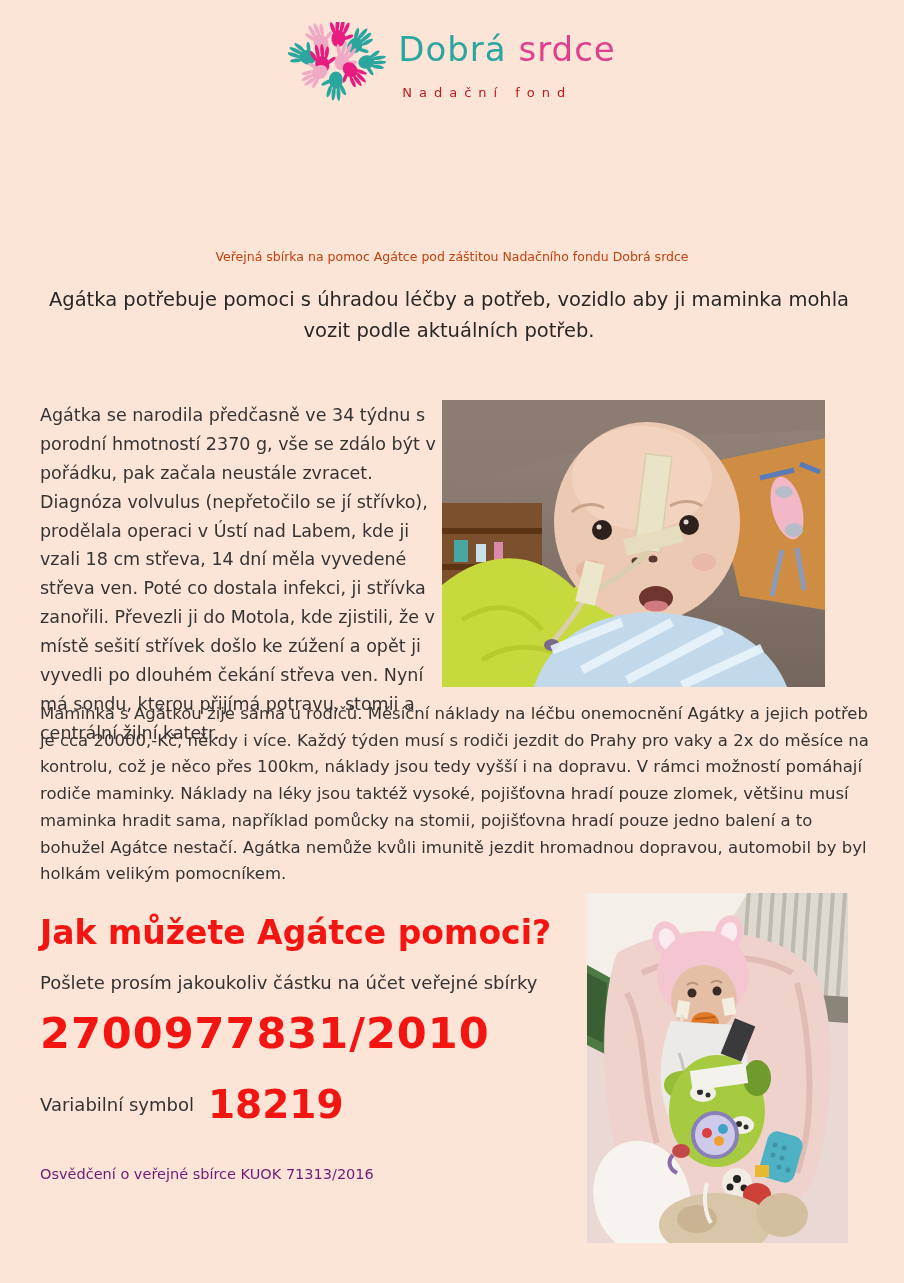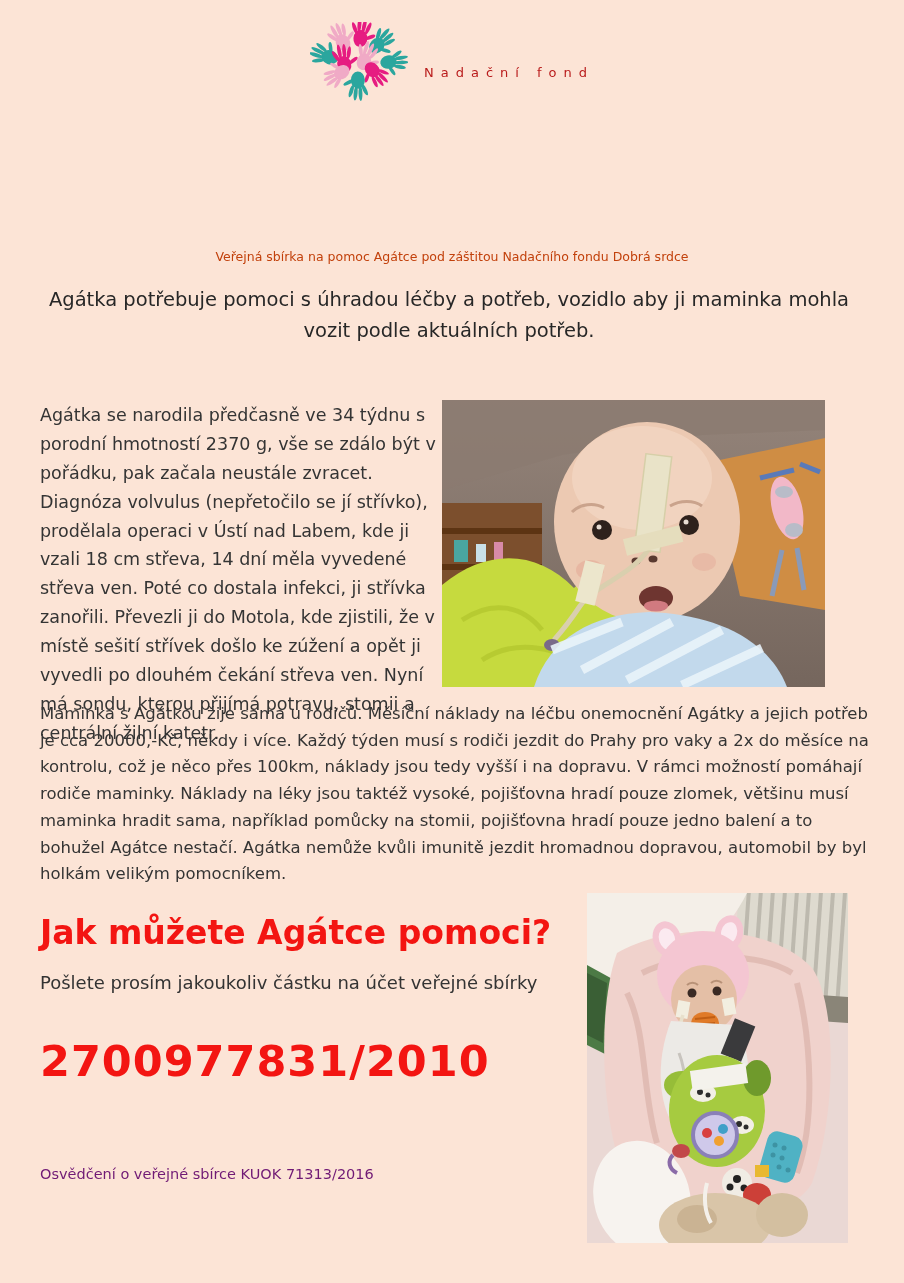--- a/index.html
+++ b/index.html
@@ -33,21 +33,21 @@
   .photo1 { position:absolute; top:400px; left:442px; width:383px; height:287px; }
   .photo1 svg, .photo2 svg { width:100%; height:100%; display:block; }
   .story-full { position:absolute; top:701px; left:40px; width:832px;
     font-size:16.5px; line-height:1.62; color:#343434; }
   
   .donate-heading { position:absolute; top:913px; left:40px;
     font-size:33px; font-weight:bold; color:#f31512; }
   .donate-instruction { position:absolute; top:972px; left:40px;
     font-size:18px; color:#333333; }
   .account-number { position:absolute; top:1008px; left:40px;
-    font-size:43px; font-weight:bold; color:#f31512; letter-spacing:1px;margin-top:28px; }
+    font-size:43px; font-weight:bold; color:#f31512; letter-spacing:1px; }
   .vs-row { position:absolute; top:1082px; left:40px;
     display:flex; align-items:center; gap:14px; }
   .vs-label { font-size:18px; color:#333333; }
   .vs-number { font-size:39px; font-weight:bold; color:#f31512; }
   .thanks { position:absolute; top:1141px; left:40px;
     font-size:31px; font-weight:bold; color:#f31512; }
   .footer-line1 { position:absolute; top:1199px; left:40px;
     font-size:14.5px; color:#4e403a; }
   .footer-line2 { position:absolute; top:1166px; left:40px;
     font-size:14.5px; color:#701a75; }
@@ -77,20 +77,24 @@
         <use href="#hand" fill="#2ba69e" transform="translate(13 36) rotate(-72) scale(1.15)"></use>
         <use href="#hand" fill="#2ba69e" transform="translate(87 42) rotate(80) scale(1.1)"></use>
         <use href="#hand" fill="#e61c81" transform="translate(33 40) rotate(-12) scale(1.15)"></use>
         <use href="#hand" fill="#f0aac6" transform="translate(57 37) rotate(18) scale(1.15)"></use>
         <use href="#hand" fill="#f0aac6" transform="translate(27 57) rotate(-125) scale(1.1)"></use>
         <use href="#hand" fill="#e61c81" transform="translate(68 55) rotate(135) scale(1.1)"></use>
         <use href="#hand" fill="#2ba69e" transform="translate(49 68) rotate(178) scale(1.15)"></use>
       </svg>
     </div>
     <div class="logo-text">
+      <div class="logo-name">
+        <span class="teal">Dobrá</span>
+        <span class="pink">srdce</span>
+      </div>
       <div class="logo-tagline">Nadační fond</div>
     </div>
   </div>
 
   <div class="subtitle">Veřejná sbírka na pomoc Agátce pod záštitou Nadačního fondu Dobrá srdce</div>
   <p class="intro">Agátka potřebuje pomoci s úhradou léčby a potřeb, vozidlo aby ji maminka mohla vozit podle aktuálních potřeb.</p>
 
   <p class="story-left">Agátka se narodila předčasně ve 34 týdnu s porodní hmotností 2370 g, vše se zdálo být v pořádku, pak začala neustále zvracet. Diagnóza volvulus (nepřetočilo se jí střívko), prodělala operaci v Ústí nad Labem, kde ji vzali 18 cm střeva, 14 dní měla vyvedené střeva ven. Poté co dostala infekci, ji střívka zanořili. Převezli ji do Motola, kde zjistili, že v místě sešití střívek došlo ke zúžení a opět ji vyvedli po dlouhém čekání střeva ven. Nyní má sondu, kterou přijímá potravu,  stomii a centrální žilní katetr.</p>
 
   <div class="photo1">
@@ -156,20 +160,24 @@
         <path d="M110,250 L180,222 M140,270 L230,222 M185,280 L280,230 M240,285 L320,248" stroke="#e9f3f9" stroke-width="9" fill="none" opacity=".9"></path>
       </g>
     </svg>
   </div>
 
   <p class="story-full">Maminka s Agátkou žije sama u rodičů. Měsíční náklady na léčbu onemocnění Agátky a jejich potřeb je cca 20000,-Kč, někdy i více. Každý týden musí s rodiči jezdit do Prahy pro vaky a 2x do měsíce na kontrolu, což je něco přes 100km, náklady jsou tedy vyšší i na dopravu. V rámci možností pomáhají rodiče maminky. Náklady na léky jsou taktéž vysoké, pojišťovna hradí pouze zlomek, většinu musí maminka hradit sama, například pomůcky na stomii, pojišťovna hradí pouze jedno balení a to bohužel Agátce nestačí. Agátka nemůže kvůli imunitě jezdit hromadnou dopravou, automobil by byl holkám velikým pomocníkem.</p>
 
   <h2 class="donate-heading">Jak můžete Agátce pomoci?</h2>
   <div class="donate-instruction">Pošlete prosím jakoukoliv částku na účet veřejné sbírky</div>
   <div class="account-number">2700977831/2010</div>
+  <div class="vs-row">
+    <span class="vs-label">Variabilní symbol</span>
+    <span class="vs-number">18219</span>
+  </div>
   <div class="footer-line2">Osvědčení o veřejné sbírce KUOK 71313/2016</div>
 
   <div class="photo2">
     <svg viewBox="0 0 261 350" preserveAspectRatio="none" aria-hidden="true">
       <rect x="0" y="0" width="261" height="350" fill="#ead8d4"></rect>
       <g transform="rotate(4 205 55)">
         <rect x="148" y="-10" width="120" height="120" fill="#dedacf"></rect>
         <g stroke="#bdb9ae" stroke-width="4">
           <line x1="158" y1="-10" x2="158" y2="108"></line>
             <line x1="170" y1="-10" x2="170" y2="108"></line>

